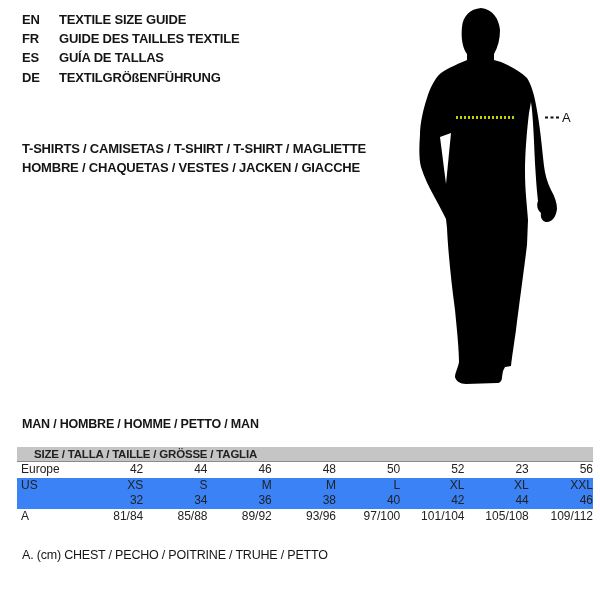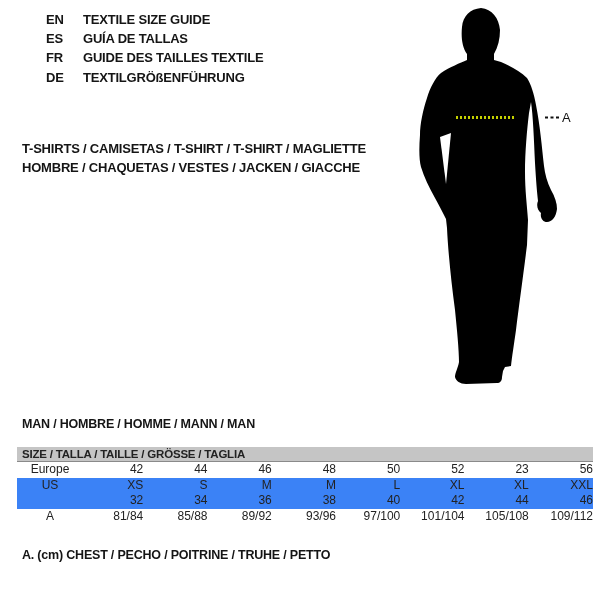--- a/index.html
+++ b/index.html
@@ -3,58 +3,58 @@
 <meta charset="utf-8">
 <style>
   html,body{margin:0;padding:0;background:#fff;}
   .canvas{
     position:relative;width:600px;height:600px;background:#ffffff;overflow:hidden;
     font-family:"Liberation Sans", sans-serif;color:#151515;
   }
   
   .lang-block{position:absolute;left:22px;top:10px;}
   .lang-row{display:flex;line-height:19.2px;font-size:13px;font-weight:bold;letter-spacing:-0.2px;}
-  .lang-code{width:37px;flex:0 0 37px;margin-left:24px;}
+  .lang-code{width:37px;flex:0 0 37px;}
   
   .cat-block{position:absolute;left:22px;top:103px;margin-top:36px;}
   .cat-line{line-height:19.2px;font-size:13px;font-weight:bold;letter-spacing:-0.2px;}
   
   .figure-svg{position:absolute;left:400px;top:0;width:185px;height:400px;}
   
   .section-title{position:absolute;left:22px;top:417px;font-size:12.5px;font-weight:bold;letter-spacing:-0.2px;}
   
   .size-table{position:absolute;left:17px;top:447px;width:576px;}
-  .t-header{height:14px;line-height:14px;background:#c5c5c5;padding-left:5px;
+  .t-header{height:14px;line-height:14px;background:#c5c5c5;padding-left:17px;
             font-size:11.5px;font-weight:600;letter-spacing:-0.2px;color:#222;
             border-bottom:1px solid #8a8a8a;}
   .t-row{display:grid;grid-template-columns:62px repeat(8,1fr);height:15.5px;line-height:15.5px;
          font-size:12px;color:#222;}
   .t-row.shade{background:#3b82f6;}
-  .t-label{padding-left:4px;text-align:center;}
+  .t-label{padding-left:4px;text-align:left;}
   .t-cell{text-align:right;}
   
-  .footnote{position:absolute;left:22px;top:548px;font-size:12.5px;font-weight:bold;letter-spacing:-0.2px;}
+  .footnote{position:absolute;left:22px;top:548px;font-size:12.5px;font-weight:normal;letter-spacing:-0.2px;}
 </style>
 </head>
 <body>
 
 <div class="canvas">
 
   <div class="lang-block">
     <div class="lang-row">
       <span class="lang-code">EN</span>
       <span class="lang-text">TEXTILE SIZE GUIDE</span>
     </div>
     <div class="lang-row">
+      <span class="lang-code">FR</span>
+      <span class="lang-text">GUIDE DES TAILLES TEXTILE</span>
+    </div>
+    <div class="lang-row">
       <span class="lang-code">ES</span>
       <span class="lang-text">GUÍA DE TALLAS</span>
-    </div>
-    <div class="lang-row">
-      <span class="lang-code">FR</span>
-      <span class="lang-text">GUIDE DES TAILLES TEXTILE</span>
     </div>
     <div class="lang-row">
       <span class="lang-code">DE</span>
       <span class="lang-text">TEXTILGRÖßENFÜHRUNG</span>
     </div>
   </div>
 
   <div class="cat-block">
     <div class="cat-line">T-SHIRTS / CAMISETAS / T-SHIRT / T-SHIRT / MAGLIETTE</div>
     <div class="cat-line">HOMBRE / CHAQUETAS / VESTES / JACKEN / GIACCHE</div>
@@ -100,21 +100,21 @@
              L94,60
              L94,54
              C98,47 100,39 100,30
              C99,18 92,9 81,8 Z" fill="#000000"></path>
     <path fill="#ffffff" d="M40,137 L51,133 L46,184 Z"></path>
     <line x1="56" y1="117.5" x2="116" y2="117.5" stroke-width="3" stroke-dasharray="2,2" stroke="#c3d000"></line>
     <line x1="145" y1="117.5" x2="159" y2="117.5" stroke-width="2" stroke-dasharray="3,2.5" stroke="#111111"></line>
     <text x="162" y="122" font-size="13" fill="#111" font-family="Liberation Sans, sans-serif">A</text>
   </svg>
 
-  <div class="section-title">MAN / HOMBRE / HOMME / MANN / MAN</div>
+  <div class="section-title">MAN / HOMBRE / HOMME / PETTO / MAN</div>
 
   <div class="size-table">
     <div class="t-header">SIZE / TALLA / TAILLE / GRÖSSE / TAGLIA</div>
 
     <div class="t-row">
       <div class="t-label">Europe</div>
       <div class="t-cell">42</div>
       <div class="t-cell">44</div>
       <div class="t-cell">46</div>
       <div class="t-cell">48</div>

